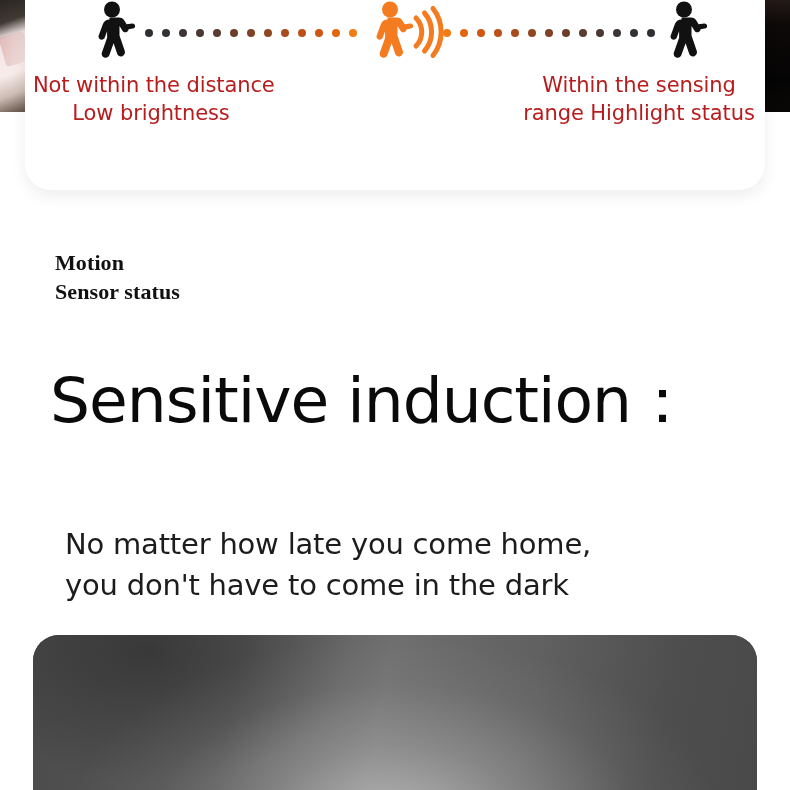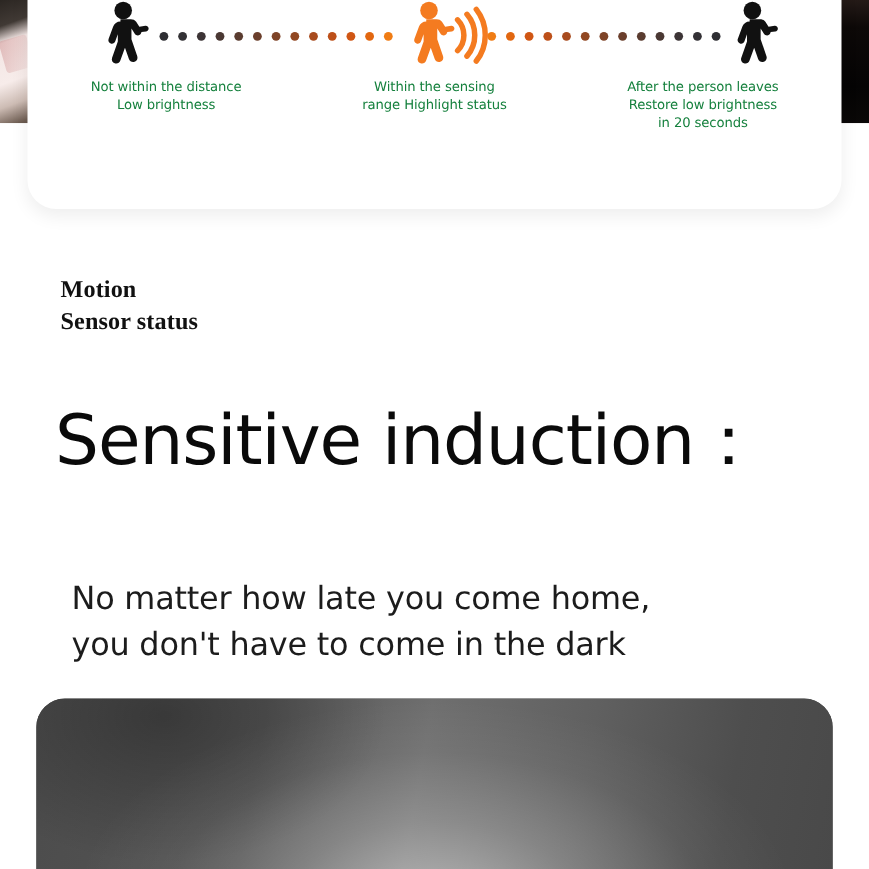--- a/index.html
+++ b/index.html
@@ -108,23 +108,23 @@
     left: 0; right: 0;
     top: 100px;
     display: flex;
     justify-content: space-between;
     padding: 0 8px;
     box-sizing: border-box;
   }
   .caption {
     width: 236px;
     text-align: center;
-    font-size: 12px;
+    font-size: 21px;
     line-height: 1.32;
-    color: #15803d;
+    color: #b91c1c;
     font-family: "DejaVu Sans", "Liberation Sans", sans-serif;
     letter-spacing: -0.1px;
   }
   .caption .cap-line { display: block; white-space: nowrap; }
   .cap-left  { text-align: center; }
   .cap-mid   { text-align: center; }
   .cap-right { text-align: center; }
 
   
   .eyebrow {
@@ -265,25 +265,20 @@
     <div class="caption cap-left">
       <span class="cap-line">Not within the distance</span>
       <span class="cap-line">Low brightness</span>
     </div>
 
     <div class="caption cap-mid">
       <span class="cap-line">Within the sensing</span>
       <span class="cap-line">range Highlight status</span>
     </div>
 
-    <div class="caption cap-right">
-      <span class="cap-line">After the person leaves</span>
-      <span class="cap-line">Restore low brightness</span>
-      <span class="cap-line">in 20 seconds</span>
-    </div>
   </div>
 </div>
 
 <div class="eyebrow">
   <span class="e-line">Motion</span>
   <span class="e-line">Sensor status</span>
 </div>
 
 <div class="headline">Sensitive induction：</div>
 

